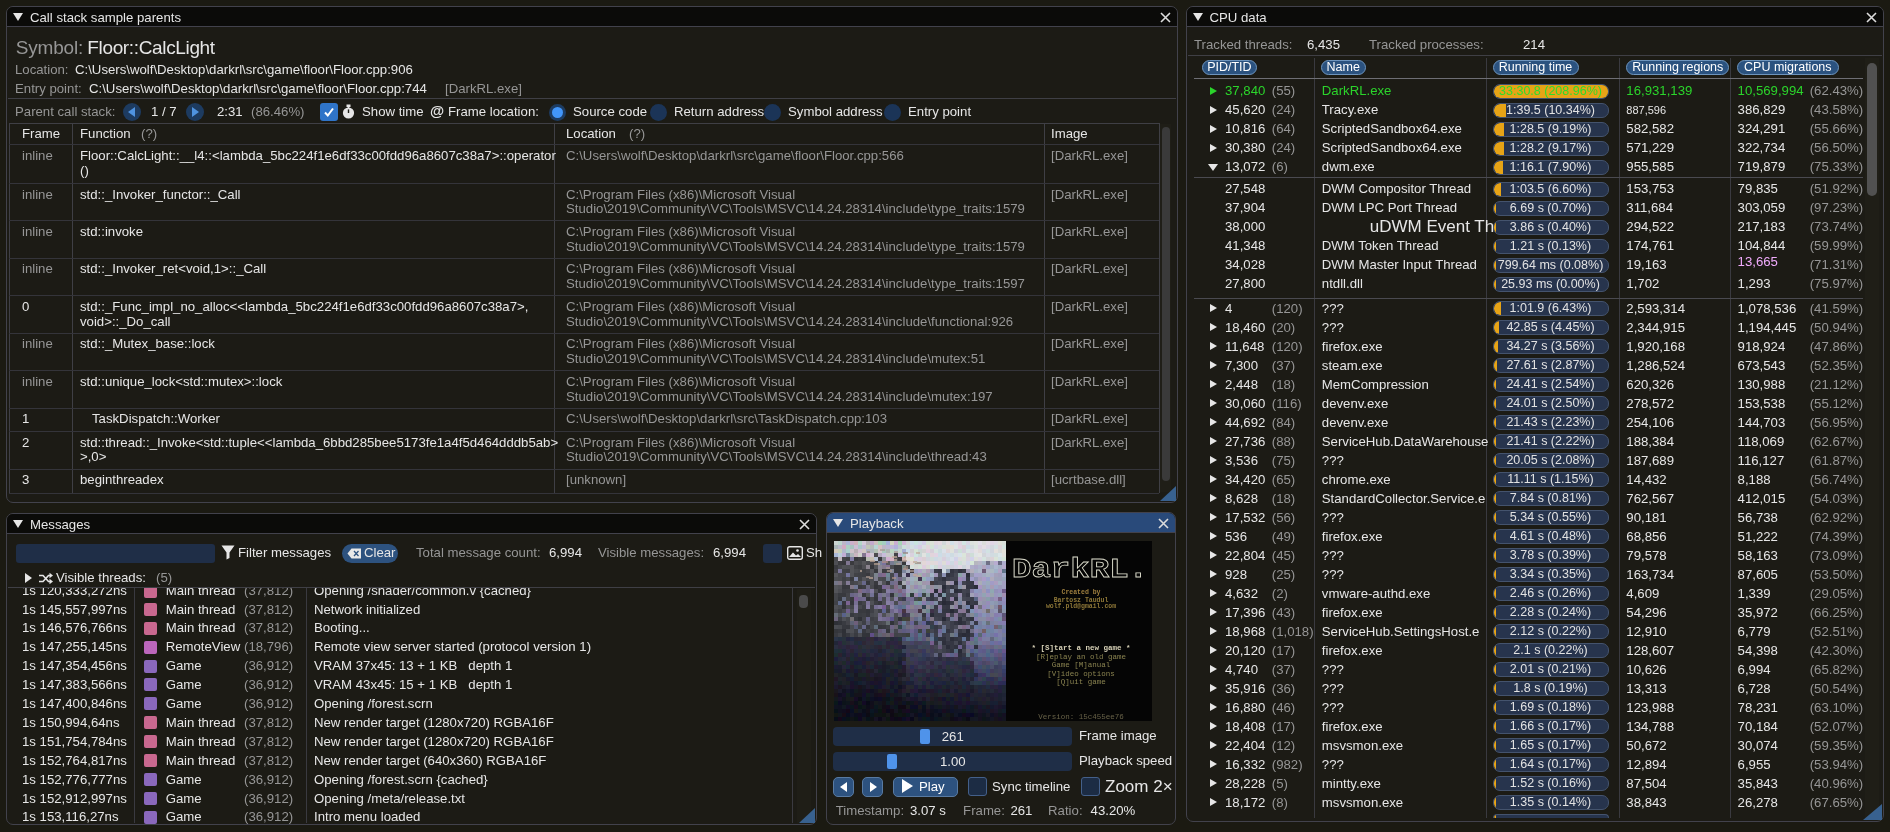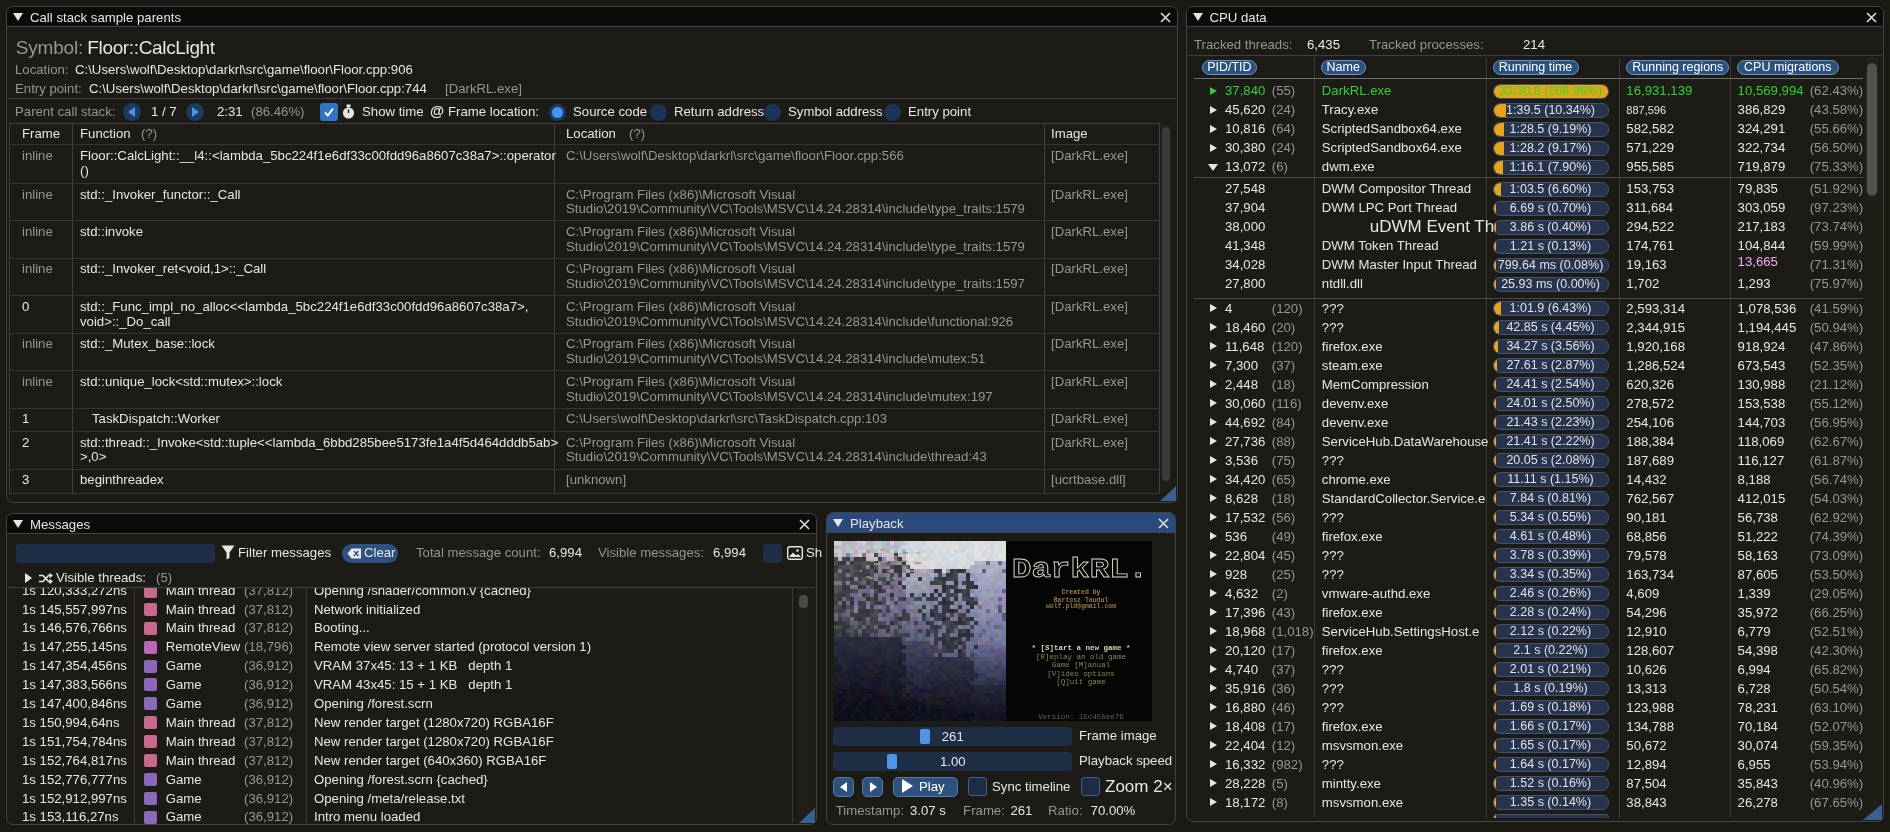--- a/index.html
+++ b/index.html
@@ -2350,21 +2350,21 @@
     <div style="position:absolute;left:92px;top:266.6px;font-size:13.2px;line-height:14.2px;color:#fff;white-space:nowrap;">Play</div>
     <div style="position:absolute;left:141.29999999999995px;top:264.1px;width:18.6px;height:18.6px;border-radius:3px;background:#1c2c44;border:1px solid #44608a;"></div>
     <div style="position:absolute;left:165px;top:266.6px;font-size:13.2px;line-height:14.2px;color:#e6e6e6;white-space:nowrap;">Sync timeline</div>
     <div style="position:absolute;left:254px;top:264.1px;width:18.6px;height:18.6px;border-radius:3px;background:#1c2c44;border:1px solid #44608a;"></div>
     <div style="position:absolute;left:278px;top:266.6px;font-size:17px;line-height:14.2px;color:#e6e6e6;white-space:nowrap;">Zoom 2×</div>
     <div style="position:absolute;left:8.700000000000045px;top:290.6px;font-size:13.2px;line-height:14.2px;color:#969696;white-space:nowrap;">Timestamp:</div>
     <div style="position:absolute;left:83px;top:290.6px;font-size:13.2px;line-height:14.2px;color:#e6e6e6;white-space:nowrap;">3.07 s</div>
     <div style="position:absolute;left:136.10000000000002px;top:290.6px;font-size:13.2px;line-height:14.2px;color:#969696;white-space:nowrap;">Frame:</div>
     <div style="position:absolute;left:183.39999999999998px;top:290.6px;font-size:13.2px;line-height:14.2px;color:#e6e6e6;white-space:nowrap;">261</div>
     <div style="position:absolute;left:221.0999999999999px;top:290.6px;font-size:13.2px;line-height:14.2px;color:#969696;white-space:nowrap;">Ratio:</div>
-    <div style="position:absolute;left:263.5999999999999px;top:290.6px;font-size:13.2px;line-height:14.2px;color:#e6e6e6;white-space:nowrap;">70.00%</div>
+    <div style="position:absolute;left:263.5999999999999px;top:290.6px;font-size:13.2px;line-height:14.2px;color:#e6e6e6;white-space:nowrap;">43.20%</div>
   </div>
 <div class="win" style="left:1185.5px;top:6px;width:698.5px;height:815.5px;z-index:2;">
     <div class="tbar" style="background:#0b0b09;">
       <div class="tri-d" style="left:6px;top:6px;border-left-width:5.5px;border-right-width:5.5px;border-top-width:8.5px;"></div>
       <div style="position:absolute;left:23px;top:3px;font-size:13.2px;color:#e6e6e6;">CPU data</div>
       <svg style="position:absolute;right:6px;top:5px;" width="11" height="11">
         <path d="M1 1 L10 10 M10 1 L1 10" stroke="#dcdcdc" stroke-width="1.6"></path>
       </svg>
     </div>
     <div style="position:absolute;left:7.5px;top:31.4px;font-size:13.2px;line-height:14.2px;color:#969696;white-space:nowrap;">Tracked threads:</div>

